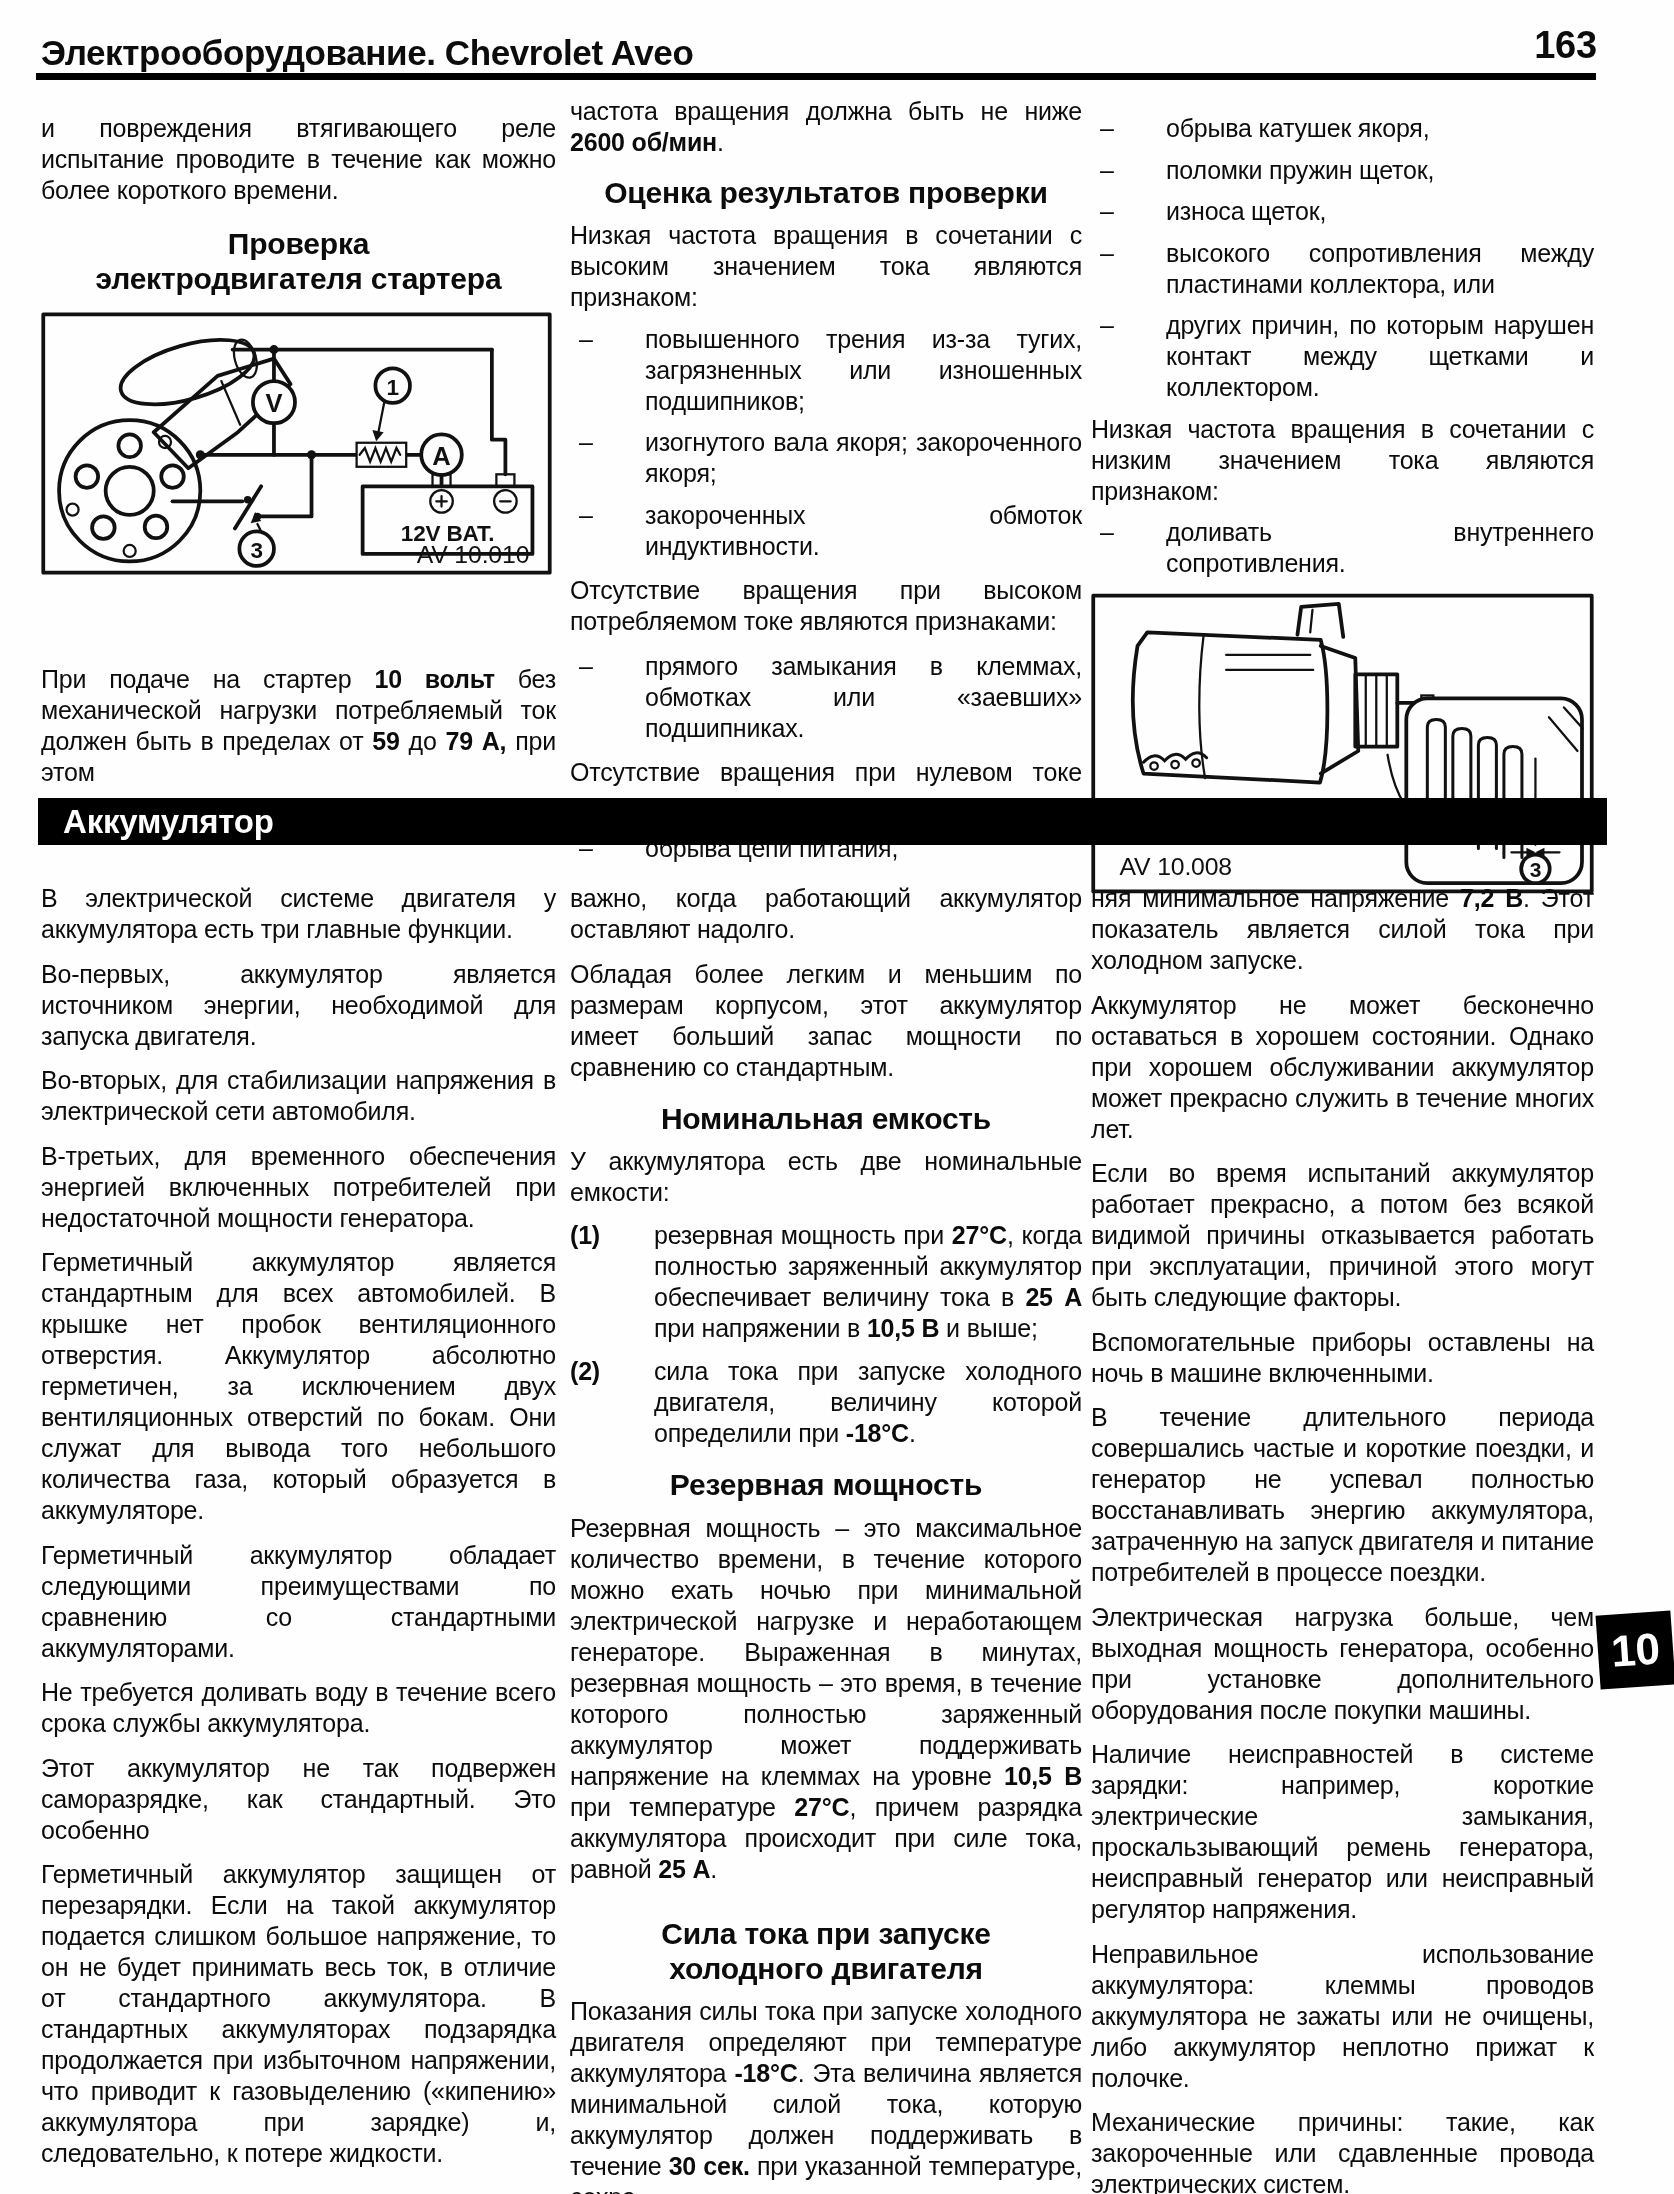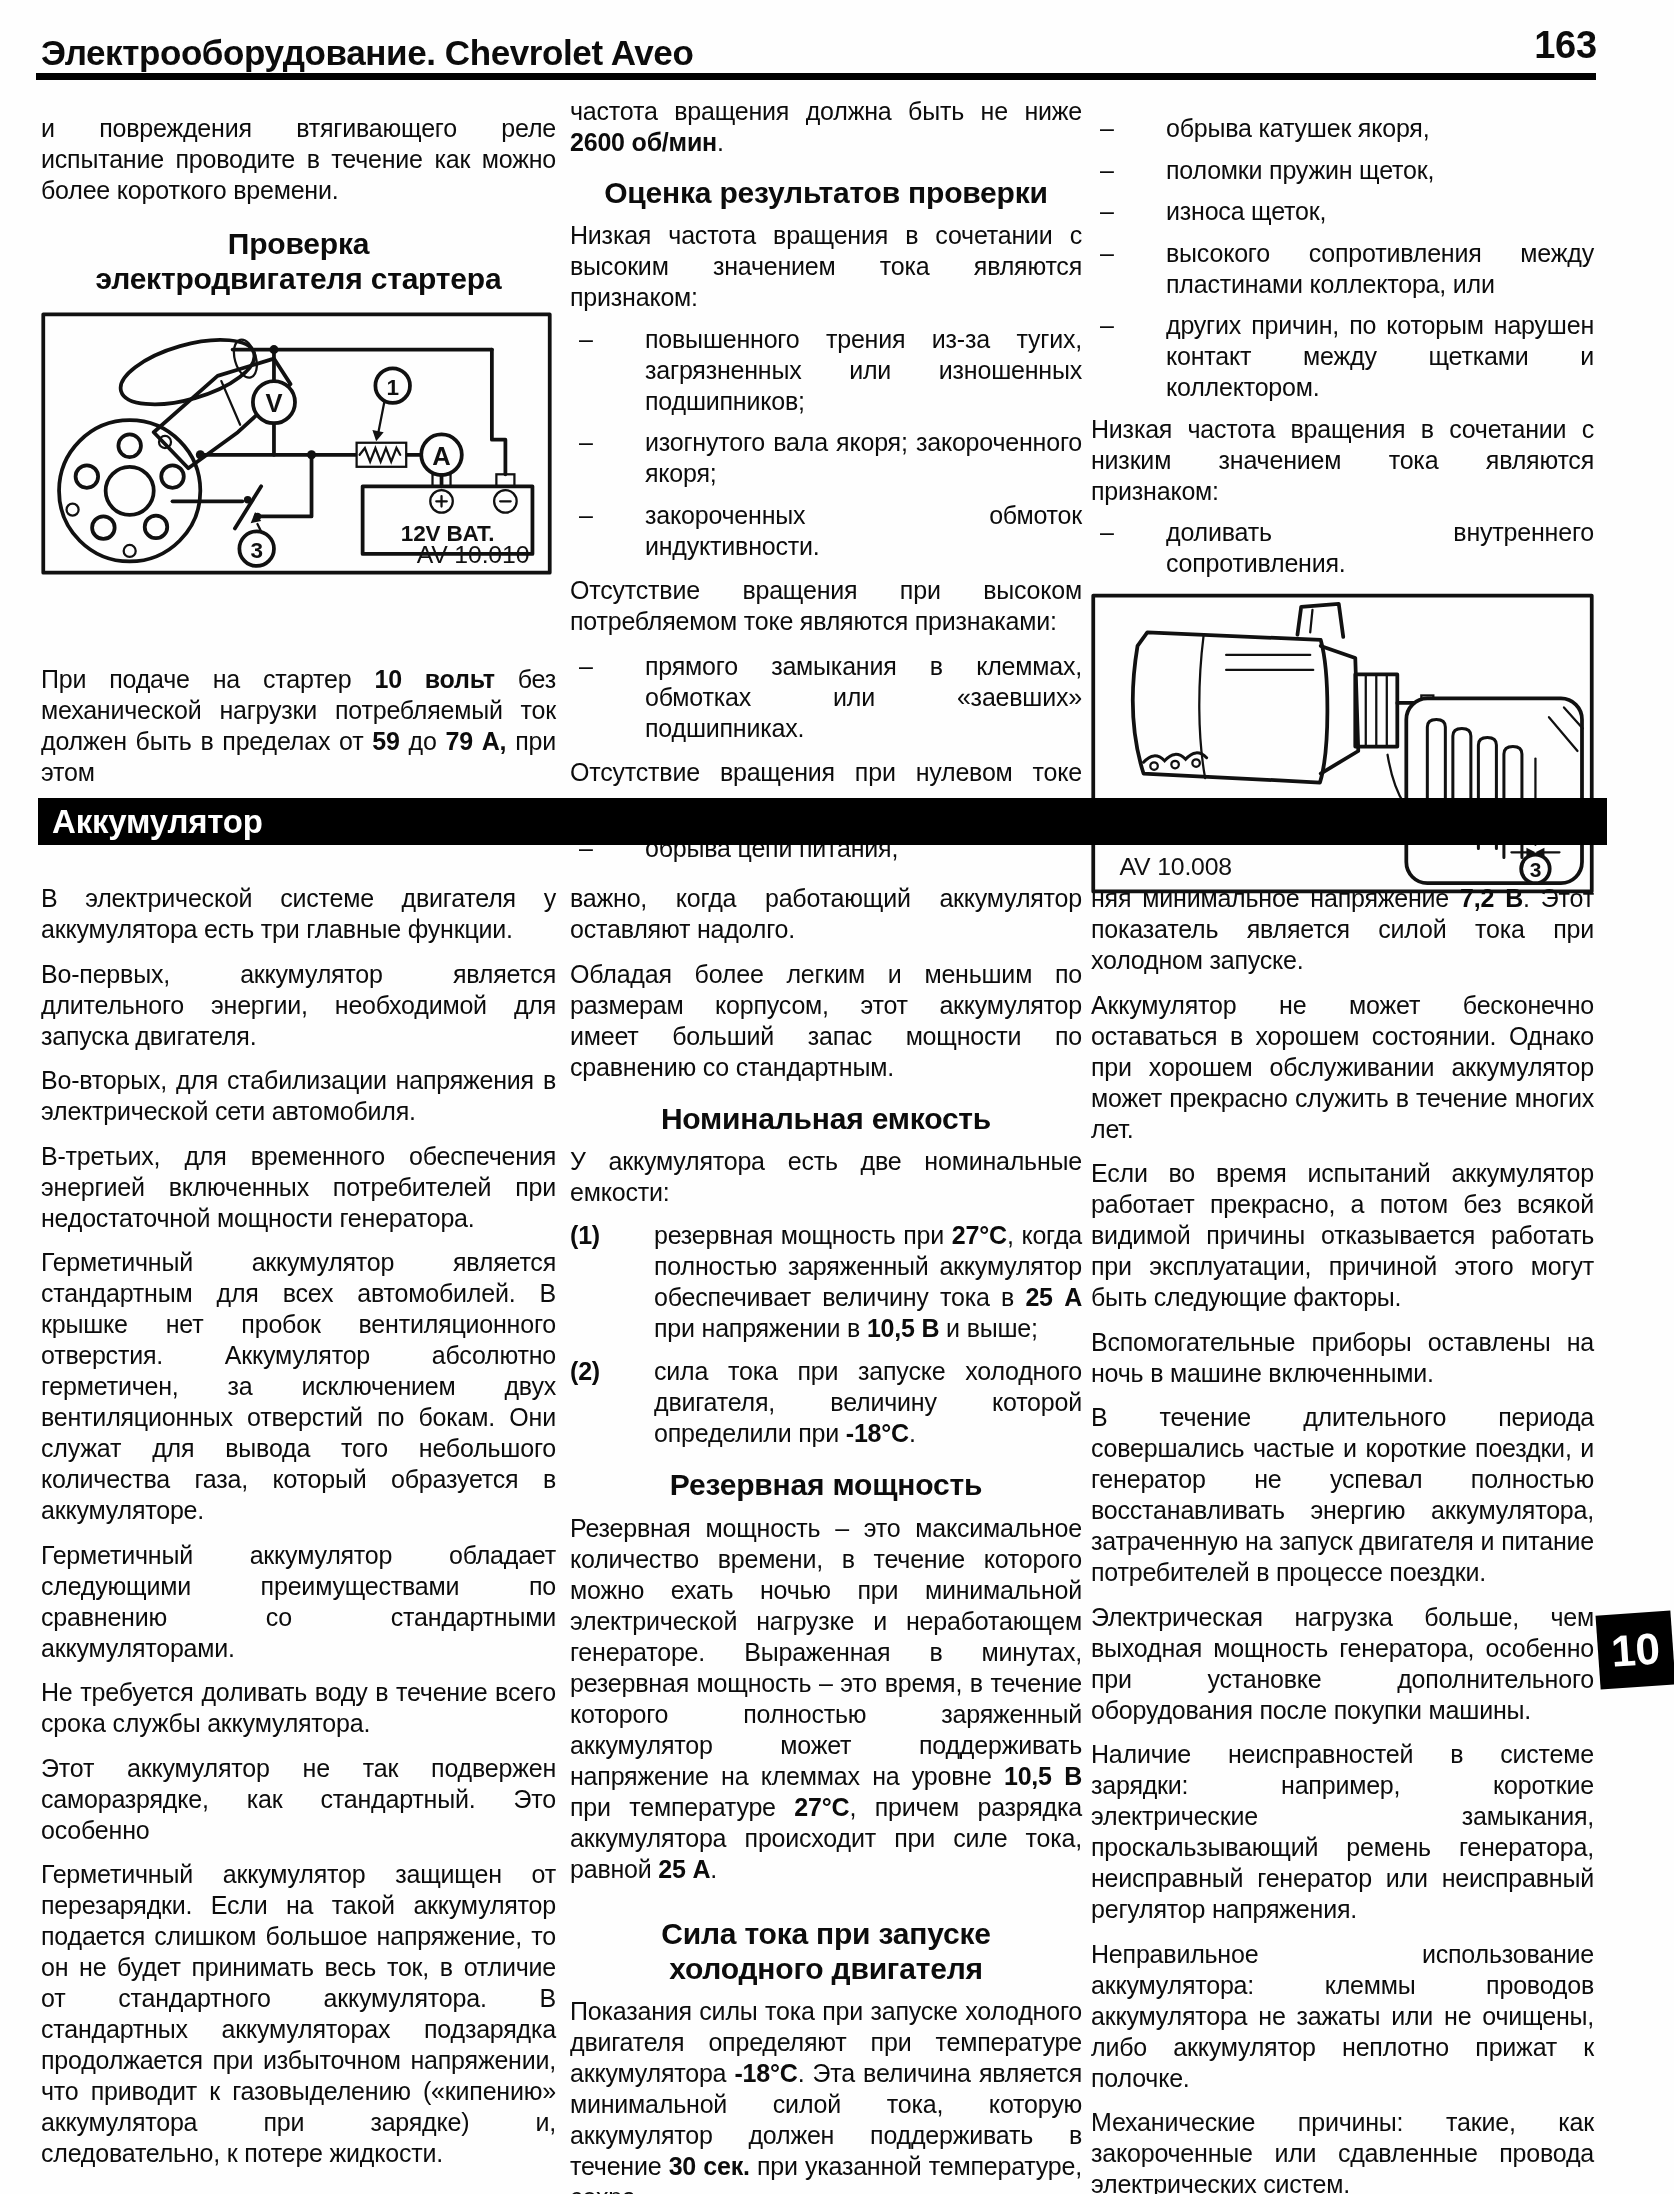--- a/index.html
+++ b/index.html
@@ -33,21 +33,21 @@
   .fig{display:block;}
   svg{stroke:#111;}
   .ln{fill:none;stroke:#111;stroke-width:5;stroke-linecap:round;stroke-linejoin:round;}
   .ln3{fill:none;stroke:#111;stroke-width:3;stroke-linecap:round;}
   .ln4{fill:none;stroke:#111;stroke-width:4;stroke-linecap:round;}
   .fill{fill:#111;stroke:none;}
   .wht{fill:#fefefe;}
   .figtxt{font-family:"Liberation Sans","DejaVu Sans",sans-serif;fill:#111;stroke:none;}
   
   .banner{left:38px;top:798px;width:1569px;height:47px;background:#000;color:#fff;
-    font-size:33px;font-weight:700;line-height:47px;padding-left:14px;box-sizing:border-box;}
+    font-size:33px;font-weight:700;line-height:47px;padding-left:25px;box-sizing:border-box;}
   
   .tab{left:1598px;top:1613px;width:75px;height:74px;background:#000;color:#fff;
     font-size:44px;font-weight:700;display:flex;align-items:center;justify-content:center;
     transform:rotate(-4deg);}
 </style>
 </head>
 <body>
 
 <div class="page">
 
@@ -228,21 +228,21 @@
         <text class="figtxt" x="592" y="378" font-size="28" font-weight="700" text-anchor="middle">3</text>
       </g>
       <text class="figtxt" x="38" y="375" font-size="33">AV 10.008</text>
     </svg>
   </div>
 
   <div class="abs banner">Аккумулятор</div>
 
   <div class="col c1b">
     <p class="t">В электрической системе двигателя у аккумулятора есть три главные функции.</p>
-    <p class="t">Во-первых, аккумулятор является длительного энергии, необходимой для запуска двигателя.</p>
+    <p class="t">Во-первых, аккумулятор является источником энергии, необходимой для запуска двигателя.</p>
     <p class="t">Во-вторых, для стабилизации напряжения в электрической сети автомобиля.</p>
     <p class="t">В-третьих, для временного обеспечения энергией включенных потребителей при недостаточной мощности генератора.</p>
     <p class="t">Герметичный аккумулятор является стандартным для всех автомобилей. В крышке нет пробок вентиляционного отверстия. Аккумулятор абсолютно герметичен, за исключением двух вентиляционных отверстий по бокам. Они служат для вывода того небольшого количества газа, который образуется в аккумуляторе.</p>
     <p class="t">Герметичный аккумулятор обладает следующими преимуществами по сравнению со стандартными аккумуляторами.</p>
     <p class="t">Не требуется доливать воду в течение всего срока службы аккумулятора.</p>
     <p class="t">Этот аккумулятор не так подвержен саморазрядке, как стандартный. Это особенно</p>
     <p class="t">Герметичный аккумулятор защищен от перезарядки. Если на такой аккумулятор подается слишком большое напряжение, то он не будет принимать весь ток, в отличие от стандартного аккумулятора. В стандартных аккумуляторах подзарядка продолжается при избыточном напряжении, что приводит к газовыделению («кипению» аккумулятора при зарядке) и, следовательно, к потере жидкости.</p>
   </div>
 
   <div class="col c2b">

